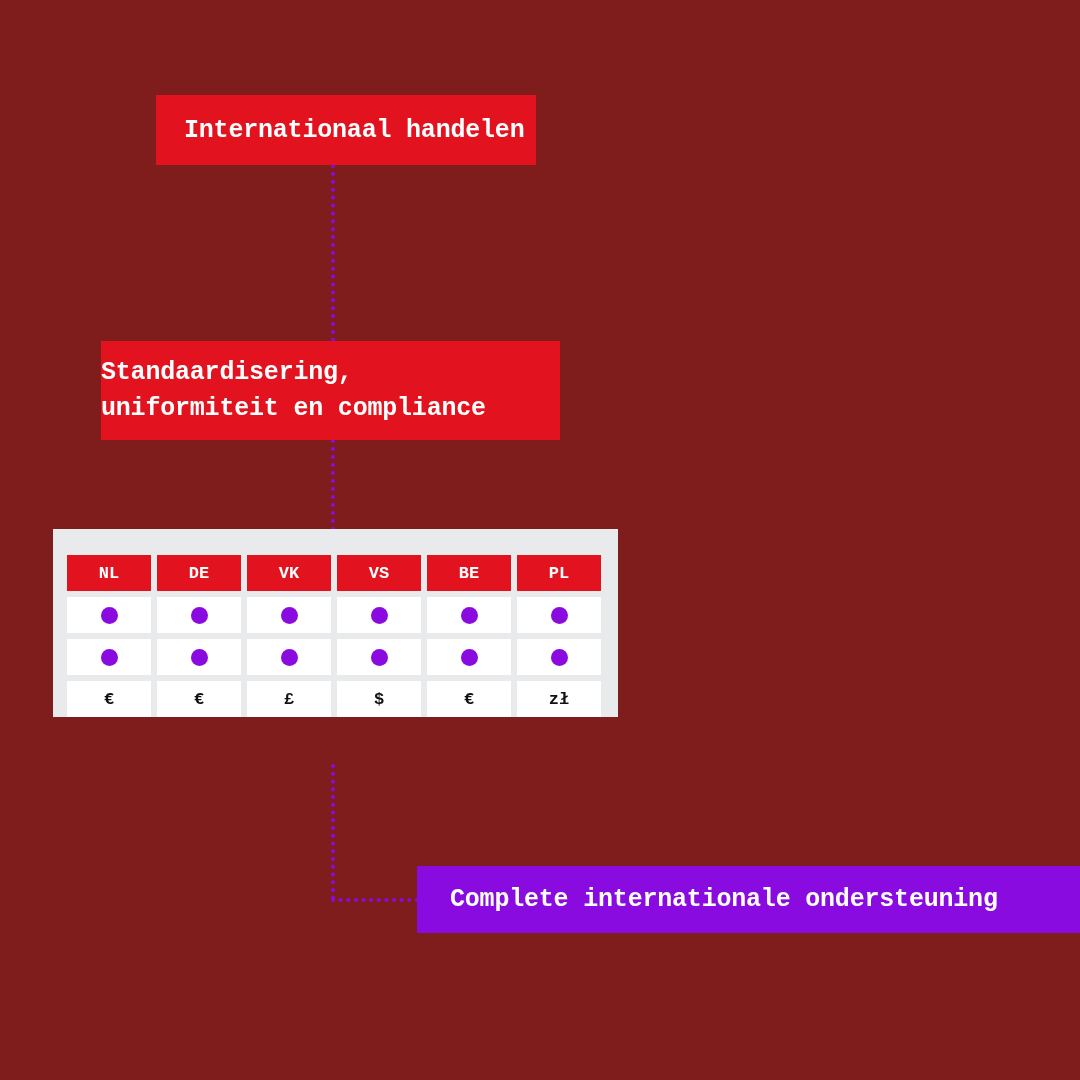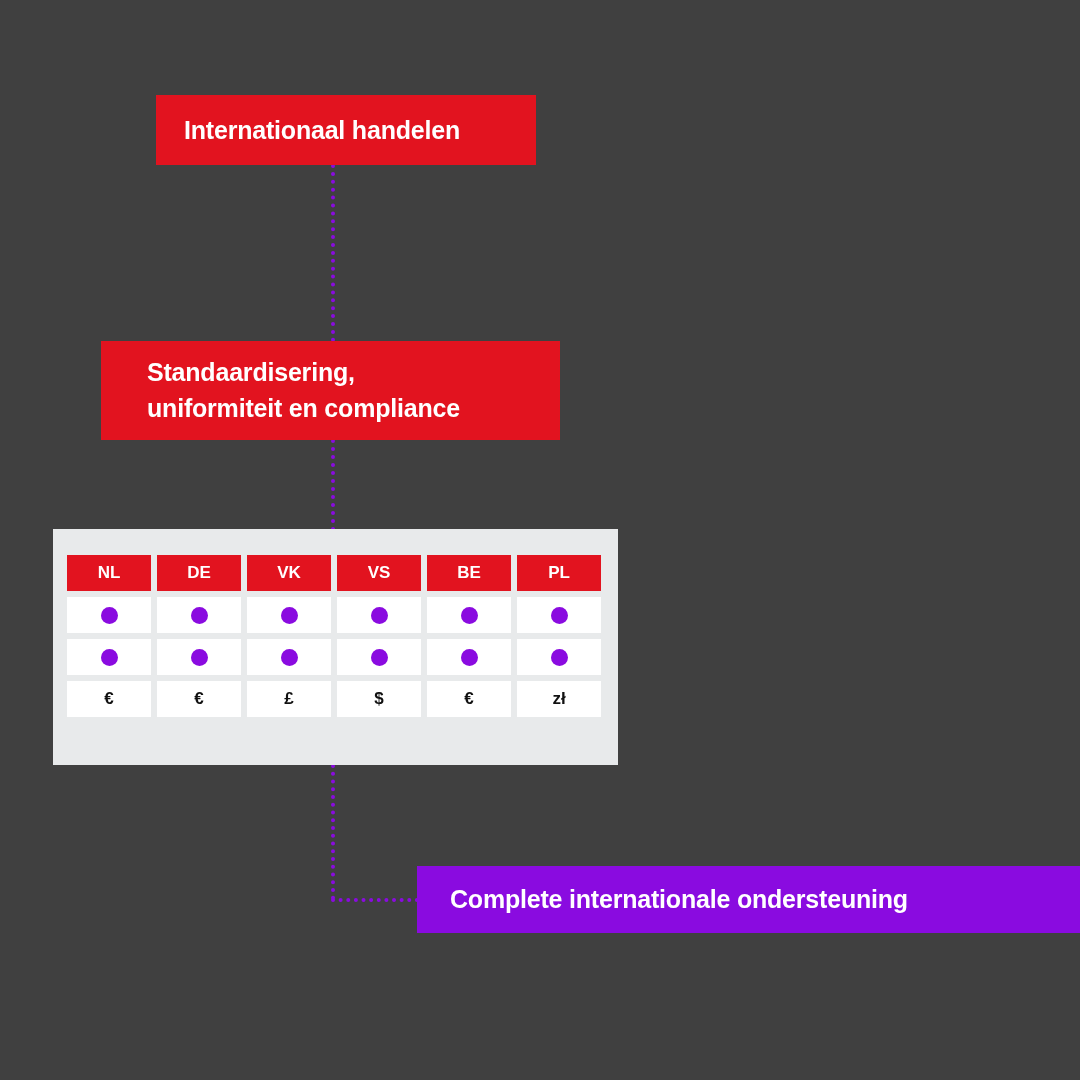--- a/index.html
+++ b/index.html
@@ -4,23 +4,23 @@
 <style>
   html, body {
     margin: 0;
     padding: 0;
     background: #000000;
   }
   #canvas {
     position: relative;
     width: 1080px;
     height: 1080px;
-    background: #404040;
+    background: #7f1d1d;
     overflow: hidden;
-    font-family: Liberation Sans, sans-serif;
+    font-family: Liberation Mono, monospace;
   }
 
   
   .conn-v {
     position: absolute;
     width: 0;
     border-left: 4px dotted #8A0BE0;
   }
   .conn-h {
     position: absolute;
@@ -55,21 +55,20 @@
     height: 70px;
     padding-left: 28px;
   }
   #box-international .label { font-size: 25px; }
 
   #box-standardisation {
     left: 101px;
     top: 341px;
     width: 459px;
     height: 99px;
-    padding-left: 46px;
   }
   #box-standardisation .label { font-size: 25px; line-height: 1.42; }
 
   
   #box-support {
     position: absolute;
     left: 417px;
     top: 866px;
     width: 670px;
     height: 67px;
@@ -85,21 +84,21 @@
     font-weight: bold;
     letter-spacing: -0.2px;
   }
 
   
   #matrix-panel {
     position: absolute;
     left: 53px;
     top: 529px;
     width: 565px;
-    height: 236px;
+    height: 188px;
     background: #E8EAEB;
     box-sizing: border-box;
     padding: 26px 14px;
   }
   .matrix-row {
     display: flex;
     gap: 6px;
     margin-bottom: 6px;
   }
   .matrix-row:last-child { margin-bottom: 0; }

